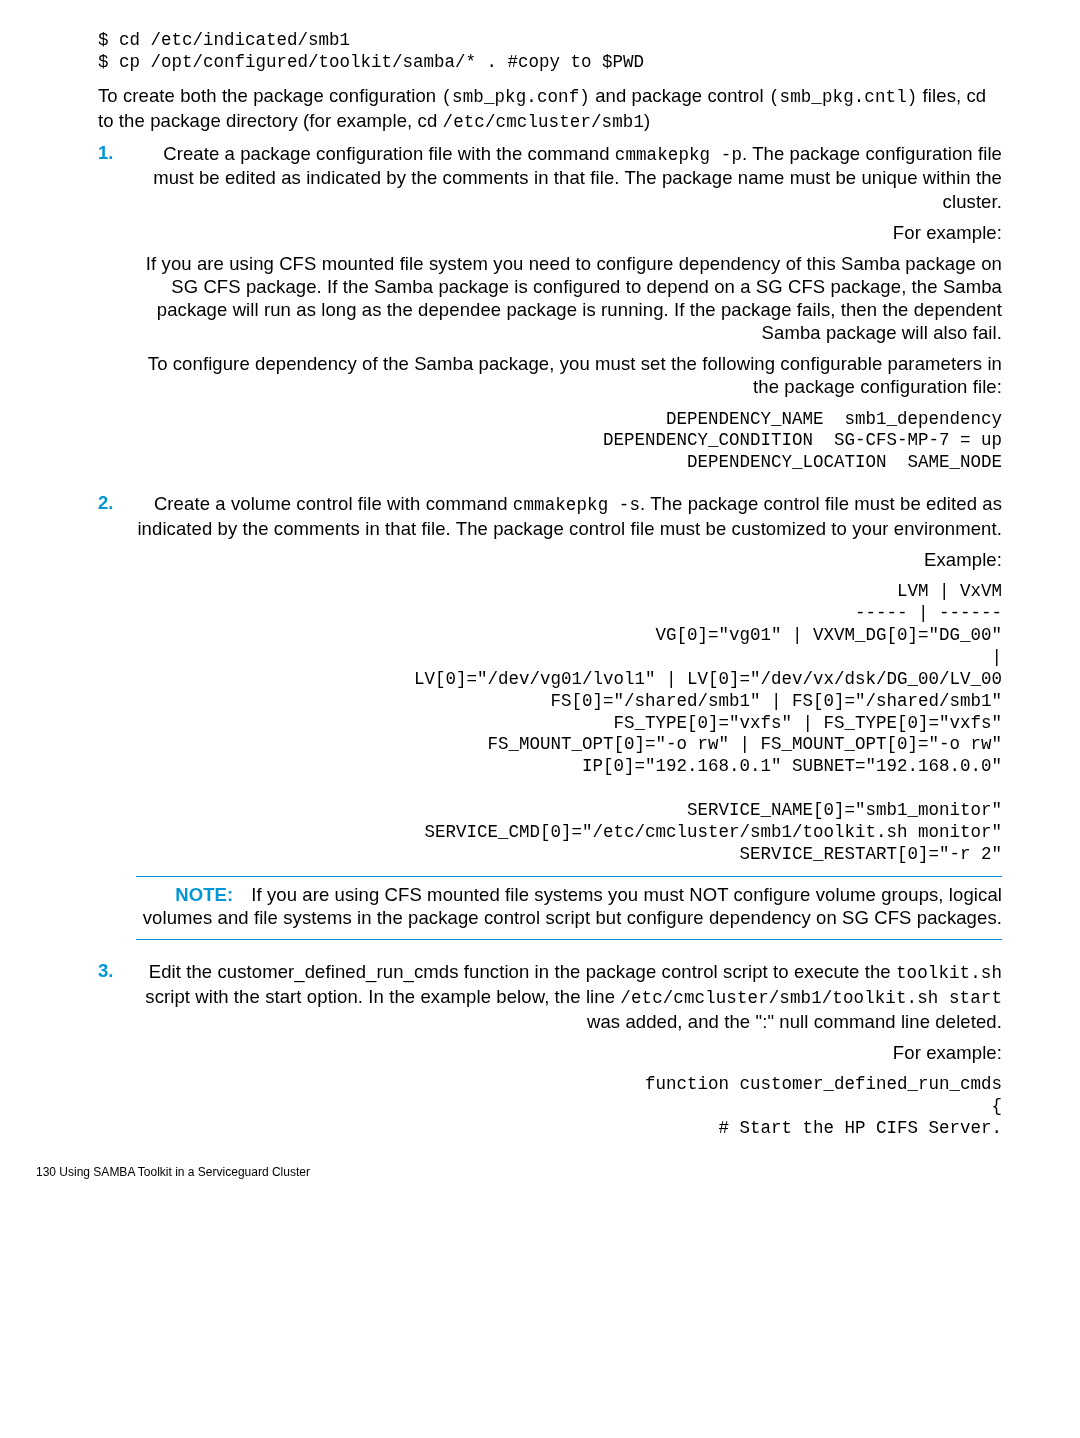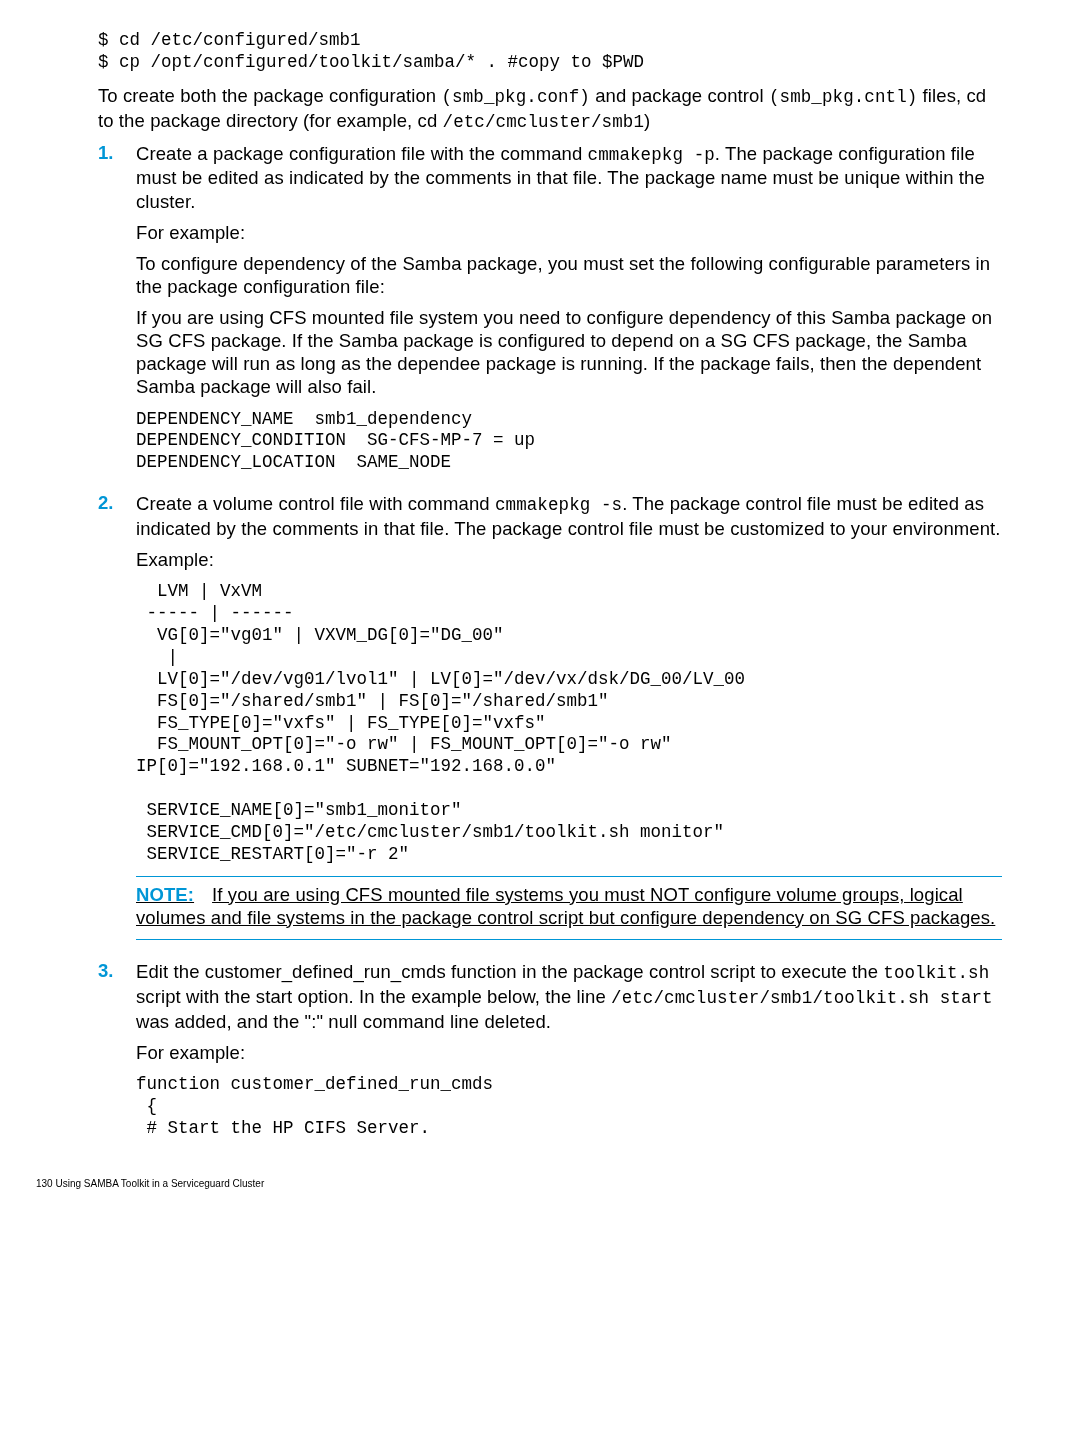--- a/index.html
+++ b/index.html
@@ -45,69 +45,69 @@
 .ol-item {
   display: flex;
   margin: 8px 0;
 }
 .ol-num {
   width: 38px;
   flex-shrink: 0;
 }
 .ol-body {
   flex: 1;
+  text-align: right;
 }
 .note-rule {
   border: none;
   border-top: 1px solid #0096d6;
   margin: 10px 0 6px 0;
 }
 .note-text {
   font-family: "Arial Narrow", Arial, sans-serif;
   font-size: 18.5px;
   letter-spacing: 0.1px;
   line-height: 1.25;
-  text-decoration: underline;
 }
 .note-label {
   color: #0096d6;
   font-weight: bold;
 }
 .note-gap {
   display: inline-block;
   width: 18px;
 }
 .footer {
   font-family: "Arial Narrow", Arial, sans-serif;
-  font-size: 10px;
-  margin-top: 28px;
+  font-size: 12px;
+  margin-top: 15px;
   margin-left: -62px;
 }
 </style>
 </head>
 <body>
 
 <div class="page">
 
-<div class="code"><span>$ cd /etc/configured/smb1</span>
+<div class="code"><span>$ cd /etc/indicated/smb1</span>
 <span>$ cp /opt/configured/toolkit/samba/* . #copy to $PWD</span></div>
 
 <p class="body-text body-text-m0">
 <span>To create both the package configuration </span><span class="inline-code">(smb_pkg.conf)</span><span> and package control </span><span class="inline-code">(smb_pkg.cntl)</span><span> files, cd to the package directory (for example, cd </span><span class="inline-code">/etc/cmcluster/smb1</span><span>)</span>
 </p>
 
 <div class="ol-item">
   <div class="ol-num"><span class="list-number">1.</span></div>
   <div class="ol-body">
     <p class="body-text" style="margin-top:0">
       <span>Create a package configuration file with the command </span><span class="inline-code">cmmakepkg -p</span><span>. The package configuration file must be edited as indicated by the comments in that file. The package name must be unique within the cluster.</span>
     </p>
     <p class="body-text">For example:</p>
+    <p class="body-text">If you are using CFS mounted file system you need to configure dependency of this Samba package on SG CFS package. If the Samba package is configured to depend on a SG CFS package, the Samba package will run as long as the dependee package is running. If the package fails, then the dependent Samba package will also fail.</p>
     <p class="body-text">To configure dependency of the Samba package, you must set the following configurable parameters in the package configuration file:</p>
-    <p class="body-text">If you are using CFS mounted file system you need to configure dependency of this Samba package on SG CFS package. If the Samba package is configured to depend on a SG CFS package, the Samba package will run as long as the dependee package is running. If the package fails, then the dependent Samba package will also fail.</p>
     <div class="code">DEPENDENCY_NAME  smb1_dependency
 DEPENDENCY_CONDITION  SG-CFS-MP-7 = up
 DEPENDENCY_LOCATION  SAME_NODE</div>
   </div>
 </div>
 
 <div class="ol-item">
   <div class="ol-num"><span class="list-number">2.</span></div>
   <div class="ol-body">
     <p class="body-text" style="margin-top:0">

